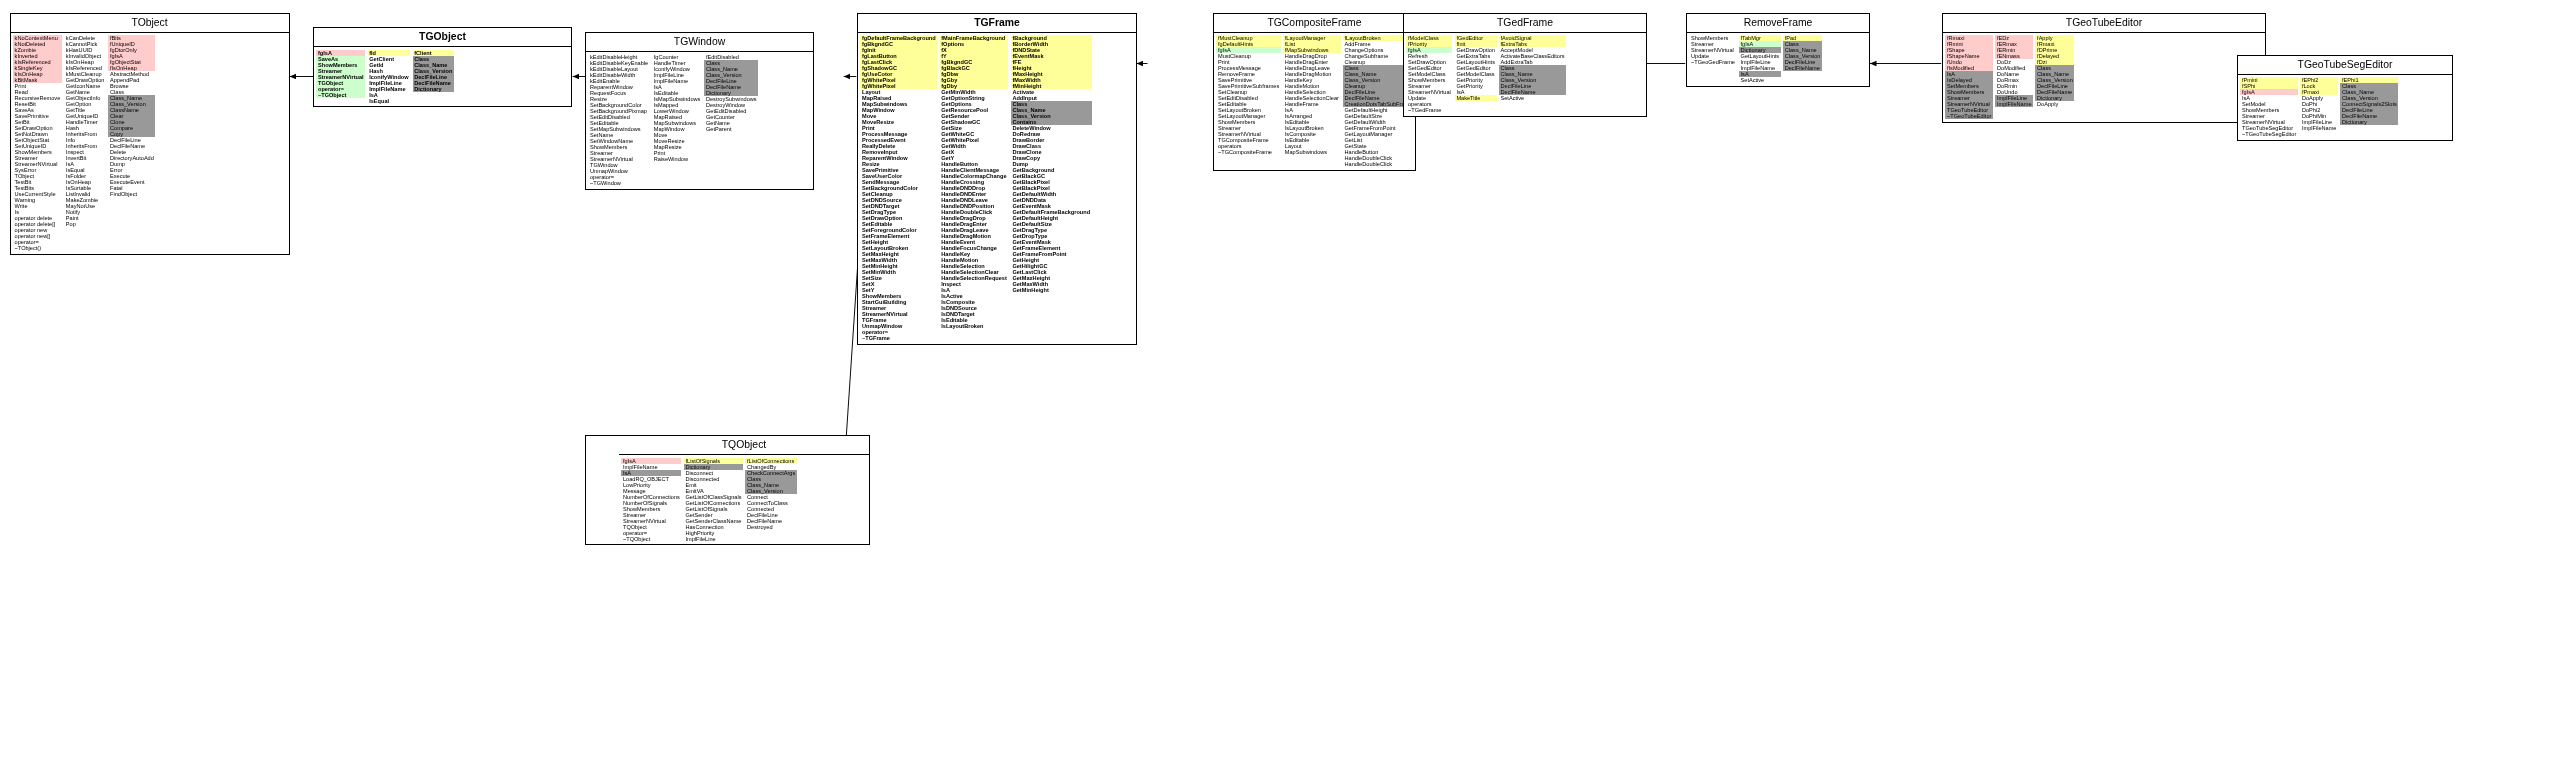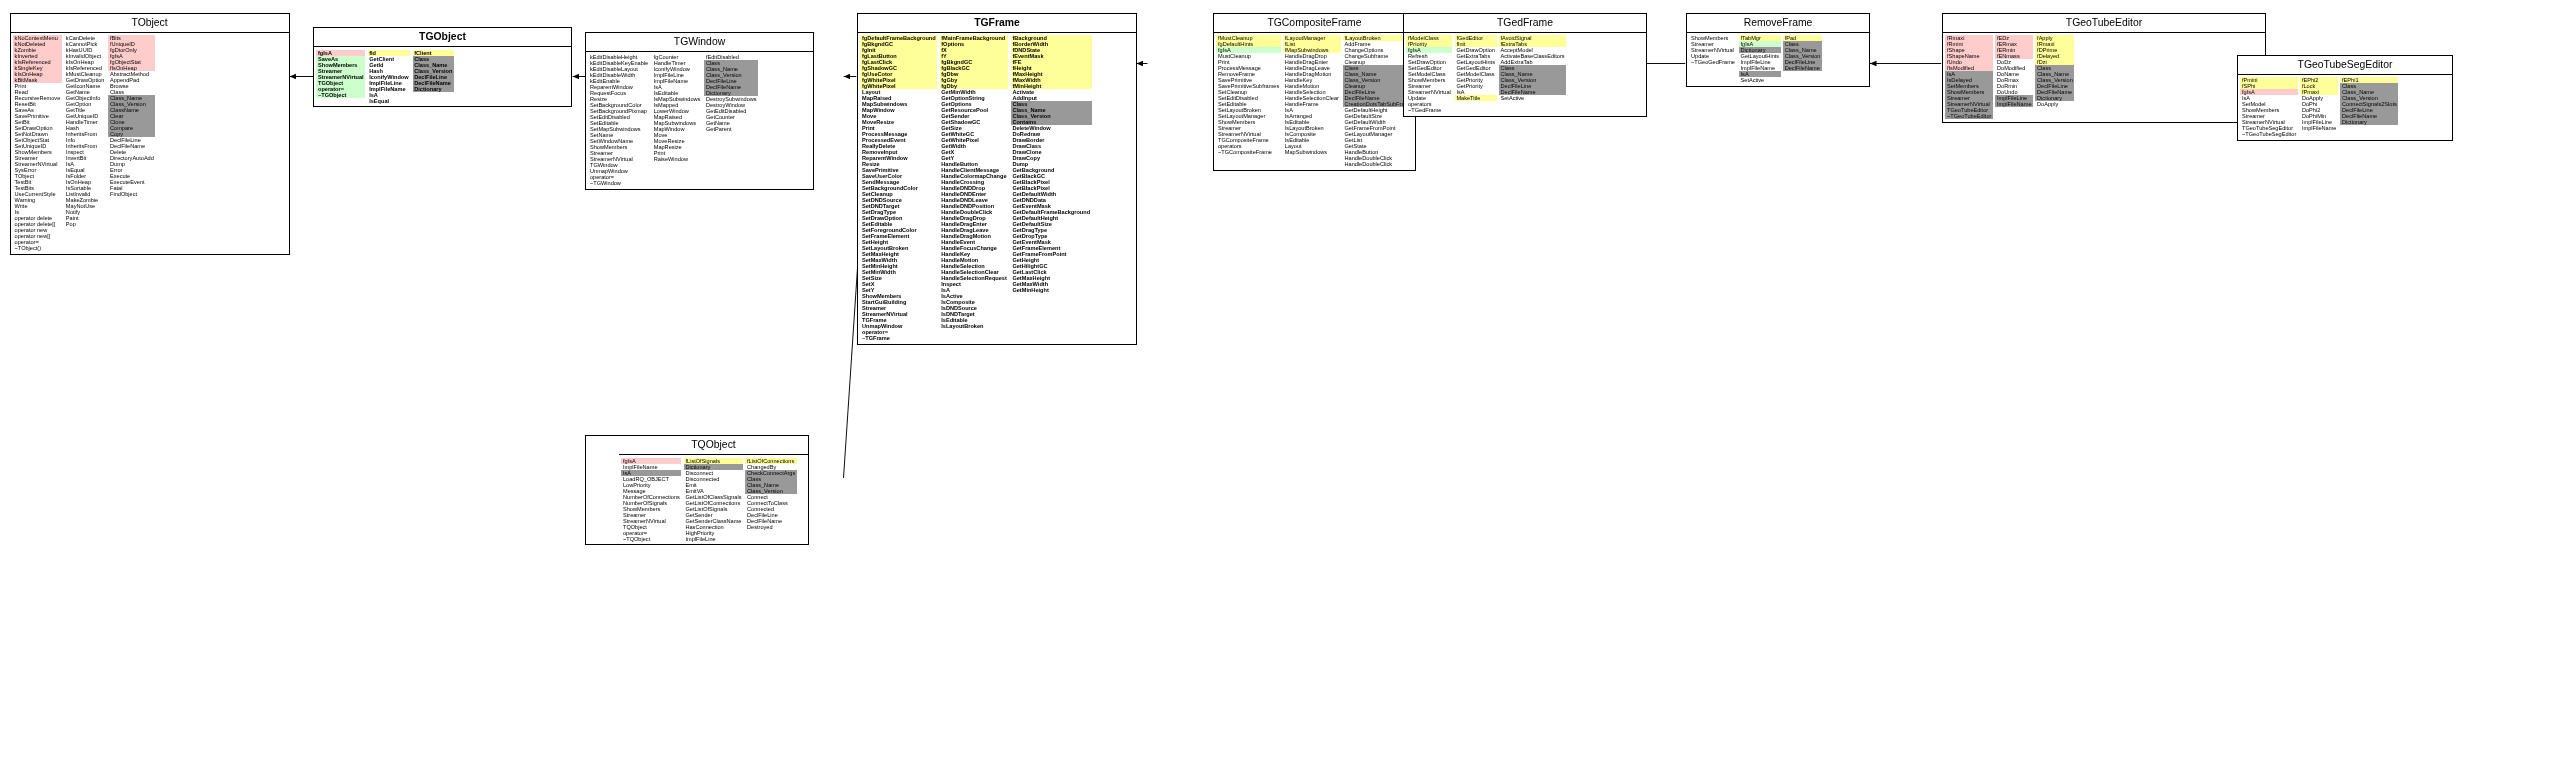--- a/index.html
+++ b/index.html
@@ -523,21 +523,21 @@
             <div class="itm">GetHeight</div>
             <div class="itm">GetHilightGC</div>
             <div class="itm">GetLastClick</div>
             <div class="itm">GetMaxHeight</div>
             <div class="itm">GetMaxWidth</div>
             <div class="itm">GetMinHeight</div>
           </div>
         </div>
       </div>
     </div>
-    <div class="cls" style="left: 585px; top: 435px; width: 224px; padding-left: 33px;">
+    <div class="cls" style="left: 585px; top: 435px; width: 285px; padding-left: 33px;">
       <div class="cls-title">TQObject</div>
       <div class="cols">
         <div class="col">
           <div class="grp pink">
             <div class="itm">fgIsA</div>
           </div>
           <div class="grp white">
             <div class="itm">ImplFileName</div>
           </div>
           <div class="grp gray">

